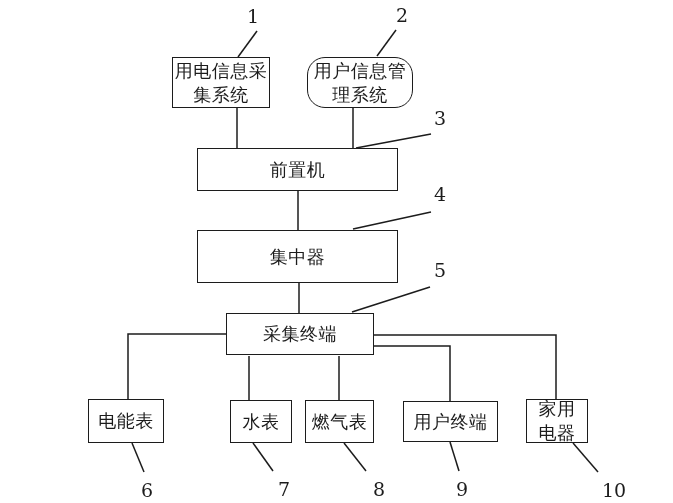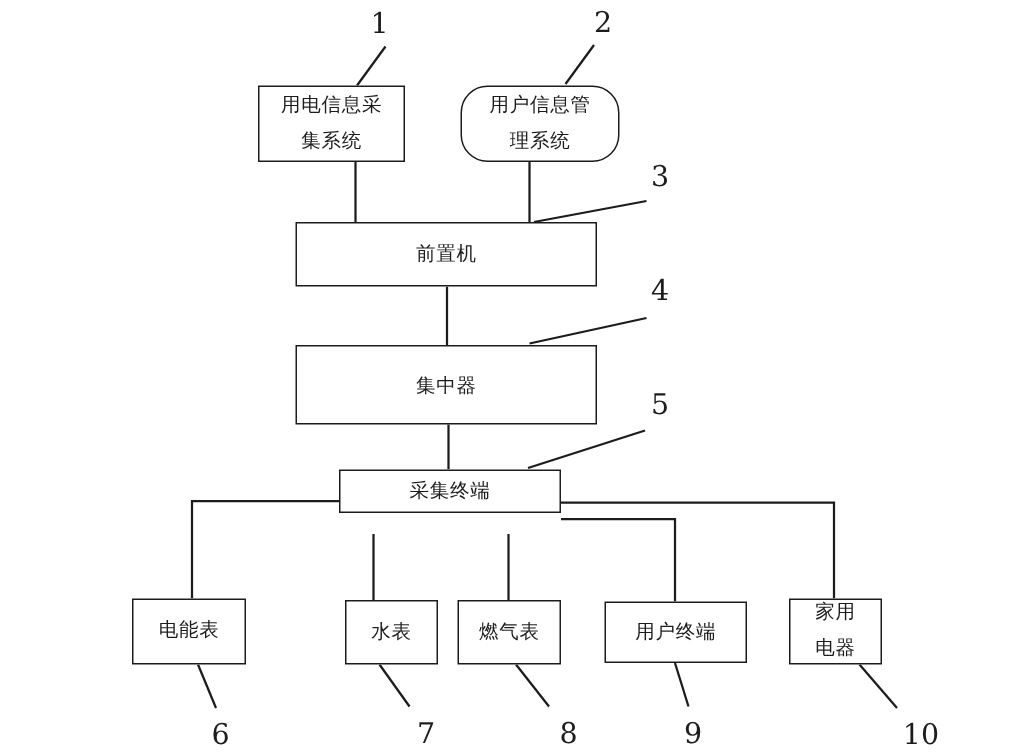--- a/index.html
+++ b/index.html
@@ -23,31 +23,31 @@
     position:absolute;
     box-sizing:border-box;
     border:1.5px solid #1c1c1c;
     background:#ffffff;
     display:flex;
     flex-direction:column;
     align-items:center;
     justify-content:center;
     text-align:center;
     color:#1c1c1c;
-    font-size:13px;
+    font-size:18px;
     line-height:24px;
     letter-spacing:0.5px;
   }
   .node .ln{white-space:nowrap;}
   
   .n1 {left:172px;top:57px; width:98px; height:51px;}
   .n2 {left:307px;top:57px; width:106px;height:51px;border-radius:18px;}
   .n3 {left:197px;top:148px;width:201px;height:43px;}
   .n4 {left:197px;top:230px;width:201px;height:53px;font-family:Liberation Serif, serif;}
-  .n5 {left:226px;top:313px;width:148px;height:29px;}
+  .n5 {left:226px;top:313px;width:148px;height:42px;}
   .n6 {left:88px; top:399px;width:76px; height:44px;}
   .n7 {left:210px;top:400px;width:62px; height:43px;margin-left:20px;}
   .n8 {left:305px;top:400px;width:69px; height:43px;}
   .n9 {left:403px;top:401px;width:95px; height:41px;align-items:center;}
   .n10{left:526px;top:399px;width:62px; height:44px;}
   .refnum{
     position:absolute;
     transform:translate(-50%,-50%);
     font-size:19px;
     color:#1c1c1c;

